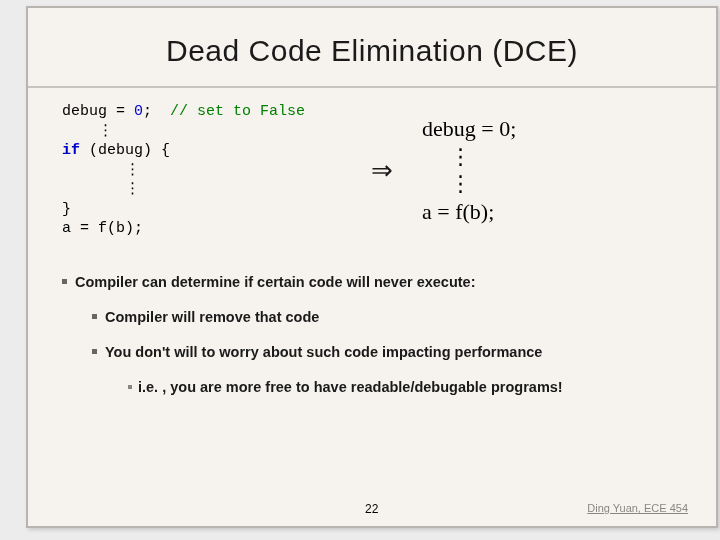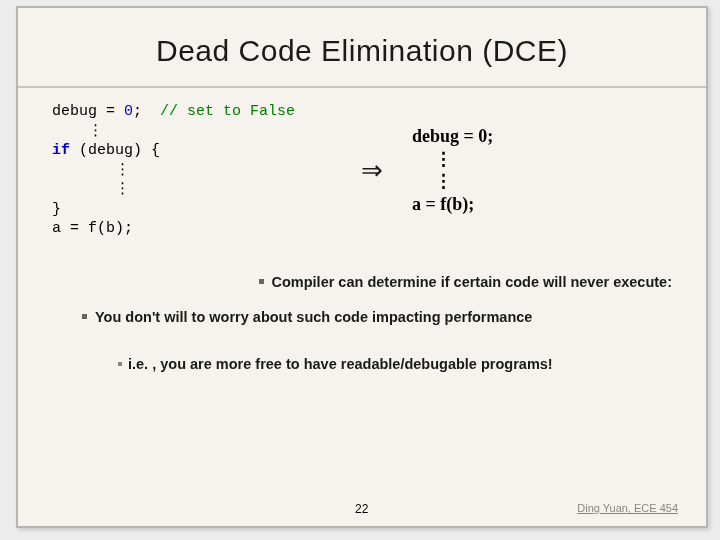--- a/index.html
+++ b/index.html
@@ -6,21 +6,21 @@
   body {
     width: 720px;
     height: 540px;
     background: #ececec;
     font-family: Arial, Helvetica, sans-serif;
     position: relative;
     overflow: hidden;
   }
   .slide {
     position: absolute;
-    left: 16px;
+    left: 26px;
     top: 6px;
     width: 692px;
     height: 522px;
     background: #f6f3ee;
     border: 2px solid #b8b5b0;
     box-shadow: 2px 2px 4px rgba(0,0,0,0.15);
   }
   .title {
     text-align: center;
     font-size: 30px;
@@ -57,35 +57,35 @@
   .com { color: #008000; }
   .arrow {
     font-size: 26px;
     color: #1a1a1a;
     flex: 0 0 auto;
     text-align: center;
     width: 40px;
   }
   .code-right {
     font-family: "Times New Roman", serif;
-    font-size: 18px;
-    font-weight: bold;
+    font-size: 22px;
+    font-weight: normal;
     line-height: 1.25;
     white-space: pre;
     flex: 0 0 auto;
     color: #000;
   }
   .bullets {
     font-size: 14.5px;
     color: #1a1a1a;
     line-height: 1.45;
   }
-  .b1 { margin-left: 0; margin-top: 20px; text-align: right; }
+  .b1 { margin-left: 0; margin-top: 20px; }
   .b2 { margin-left: 30px; margin-top: 14px; }
-  .b3 { margin-left: 66px; margin-top: 26px; }
+  .b3 { margin-left: 66px; margin-top: 14px; }
   .sq {
     display: inline-block;
     width: 5px; height: 5px;
     background: #6a6560;
     vertical-align: middle;
     margin-right: 8px;
     margin-top: -2px;
   }
   .sq3 {
     display: inline-block;
@@ -133,20 +133,21 @@
 
       <div class="code-right"><span>debug = 0;</span>
 <span>     ⋮</span>
 <span>     ⋮</span>
 <span>a = f(b);</span></div>
 
     </div>
 
     <div class="bullets">
       <div class="b1"><span class="sq"></span><b>Compiler can determine if certain code will never execute:</b></div>
+      <div class="b2"><span class="sq"></span><b>Compiler will remove that code</b></div>
       <div class="b2"><span class="sq"></span><b>You don't will to worry about such code impacting performance</b></div>
       <div class="b3"><span class="sq3"></span><b>i.e. , you are more free to have readable/debugable programs!</b></div>
     </div>
 
   </div>
 
   <div class="footer">
     <span style="flex:0 0 100px"></span>
     <span class="pagenum">22</span>
     <span class="attrib">Ding Yuan, ECE 454</span>

